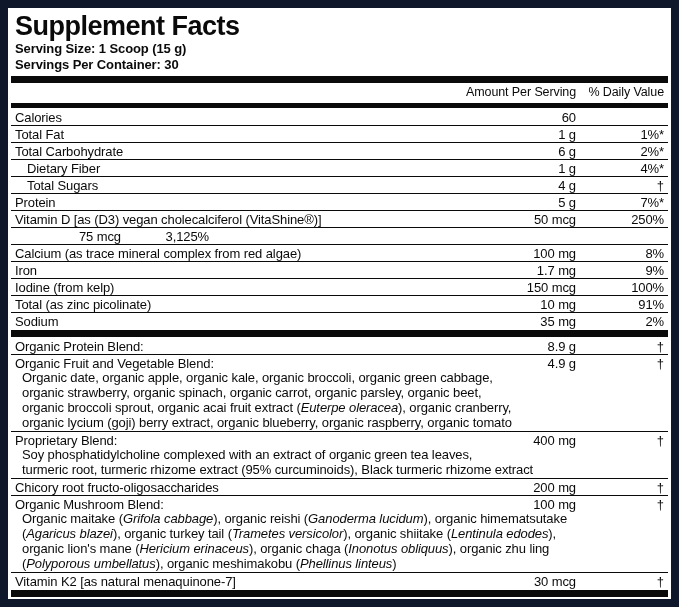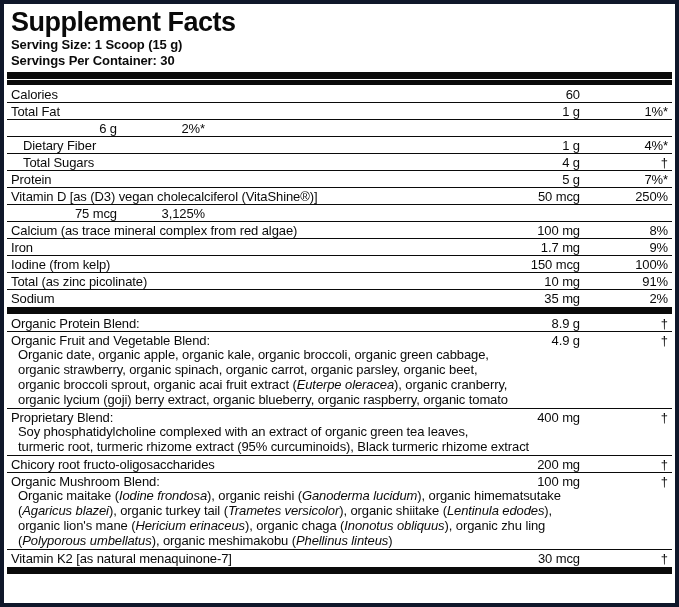--- a/index.html
+++ b/index.html
@@ -1,21 +1,21 @@
 <!DOCTYPE html>
 <html><head>
 <meta charset="utf-8">
 <style>
   html, body { margin: 0; padding: 0; background: #ffffff; }
   .label-container {
     position: relative;
     width: 679px;
     height: 607px;
     box-sizing: border-box;
-    border: 4px solid #0f172a;
+    border: 8px solid #0f172a;
     background: #ffffff;
     color: #0a0a0a;
     font-family: "Liberation Sans", sans-serif;
     padding: 4px 3px 2px 3px;
     overflow: hidden;
     letter-spacing: -0.1px;
   }
   .facts-title {
     font-size: 27px;
     font-weight: bold;
@@ -66,40 +66,46 @@
 </head>
 <body>
 
 <div class="label-container">
   <div class="facts-title">Supplement Facts</div>
   <div class="serving-line">Serving Size: 1 Scoop (15 g)</div>
   <div class="serving-line">Servings Per Container: 30</div>
 
   <div class="thick-bar top-bar"></div>
 
+  <div class="header-row">
+    <span class="row-label"></span>
+    <span class="col-amount">Amount Per Serving</span>
+    <span class="col-dv">% Daily Value</span>
+  </div>
 
   <div class="thick-bar thin"></div>
 
   <div>
       <div class="row-block">
         <div class="row-line">
           <span class="row-label">Calories</span>
           <span class="col-amount">60</span>
           <span class="col-dv"></span>
         </div>
       </div>
       <div class="row-block">
         <div class="row-line">
           <span class="row-label">Total Fat</span>
           <span class="col-amount">1 g</span>
           <span class="col-dv">1%*</span>
         </div>
       </div>
       <div class="row-block">
         <div class="row-line">
+          <span class="row-label">Total Carbohydrate</span>
           <span class="col-amount">6 g</span>
           <span class="col-dv">2%*</span>
         </div>
       </div>
       <div class="row-block">
         <div class="row-line">
           <span class="row-label indent">Dietary Fiber</span>
           <span class="col-amount">1 g</span>
           <span class="col-dv">4%*</span>
         </div>
@@ -200,21 +206,21 @@
           <span class="col-amount">200 mg</span>
           <span class="col-dv">†</span>
         </div>
       </div>
       <div class="row-block">
         <div class="row-line">
           <span class="row-label">Organic Mushroom Blend:</span>
           <span class="col-amount">100 mg</span>
           <span class="col-dv">†</span>
         </div>
-        <div class="subline"><span>Organic maitake (</span><em>Iodine frondosa</em><span>), organic reishi (</span><em>Ganoderma lucidum</em><span>), organic himematsutake</span></div>
+        <div class="subline"><span>Organic maitake (</span><em>Grifola cabbage</em><span>), organic reishi (</span><em>Ganoderma lucidum</em><span>), organic himematsutake</span></div>
         <div class="subline"><span>(</span><em>Agaricus blazei</em><span>), organic turkey tail (</span><em>Trametes versicolor</em><span>), organic shiitake (</span><em>Lentinula edodes</em><span>),</span></div>
         <div class="subline"><span>organic lion's mane (</span><em>Hericium erinaceus</em><span>), organic chaga (</span><em>Inonotus obliquus</em><span>), organic zhu ling</span></div>
         <div class="subline"><span>(</span><em>Polyporous umbellatus</em><span>), organic meshimakobu (</span><em>Phellinus linteus</em><span>)</span></div>
       </div>
       <div class="row-block no-border">
         <div class="row-line">
           <span class="row-label">Vitamin K2 [as natural menaquinone-7]</span>
           <span class="col-amount">30 mcg</span>
           <span class="col-dv">†</span>
         </div>

